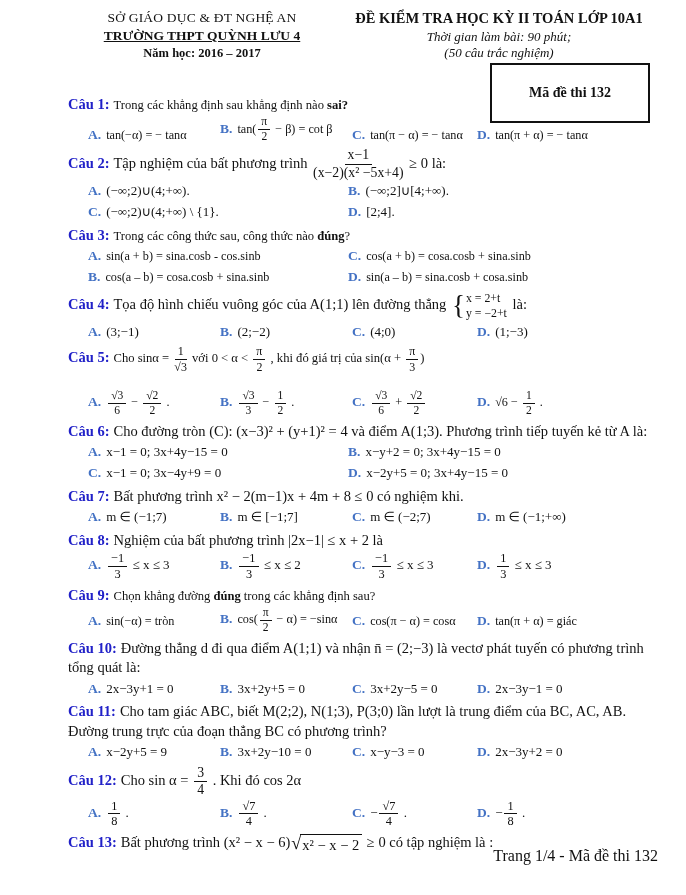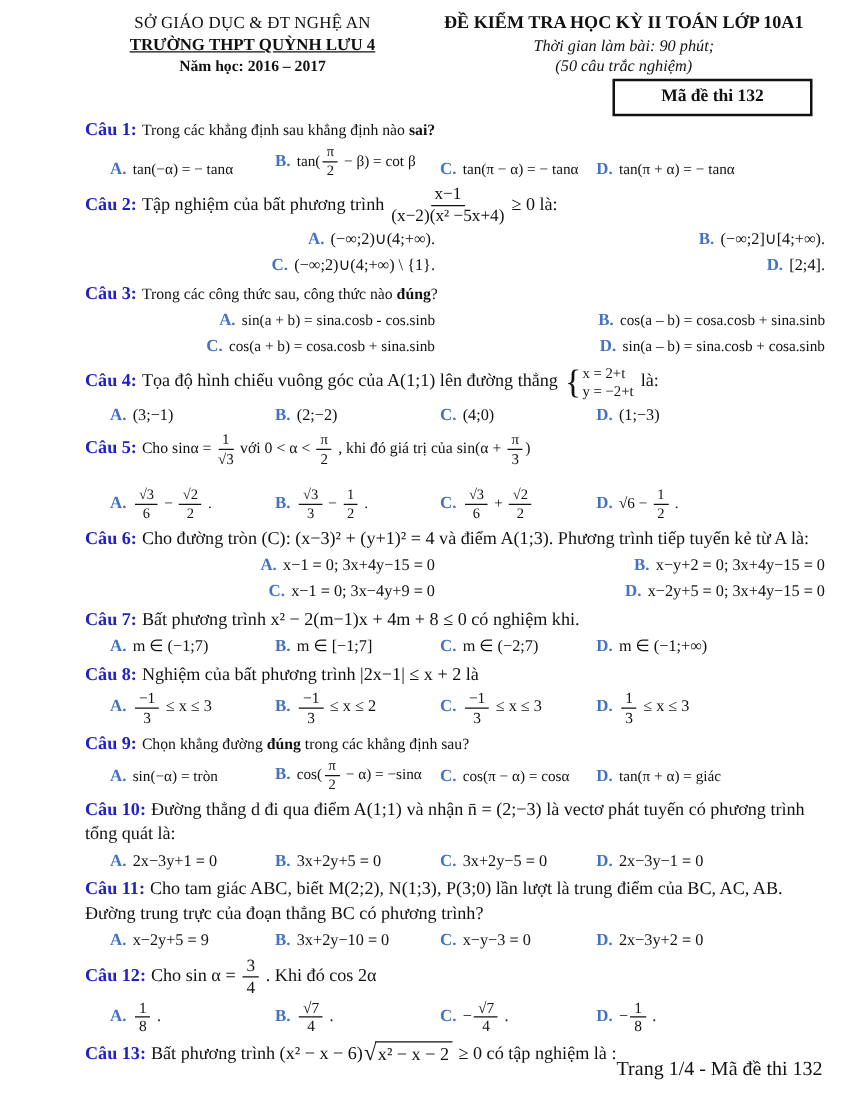--- a/index.html
+++ b/index.html
@@ -15,35 +15,35 @@
   .head-left { width:260px; text-align:center; }
   .head-right { flex:1; text-align:center; }
   .org1 { font-size:13.5px; letter-spacing:.2px; }
   .org2 { font-size:13.5px; font-weight:bold; text-decoration:underline; margin-top:2px; }
   .year { font-size:12.5px; font-weight:bold; margin-top:2px; }
   .title { font-size:14.5px; font-weight:bold; }
   .dur { font-size:13px; font-style:italic; margin-top:2px; }
   .note { font-size:13px; font-style:italic; }
   .code-box {
     position:absolute; top:63px; right:56px; width:160px;
-    border:2px solid #111; padding:5px 4px; text-align:center;
+    border:2px solid #111; padding:20px 4px; text-align:center;
     font-weight:bold; font-size:14px;
   }
 
   
   main { margin:34px 46px 0 48px; }
   .question { margin-bottom:5px; }
   .stem { font-size:14.5px; line-height:1.32; margin-bottom:2px; }
   .question.small .stem .q-text { font-size:12.6px; }
   .q-label { color:#2121c8; font-weight:bold; font-size:14.5px; margin-right:4px; }
   .q-text {}
 
   .opts { padding-left:20px; display:grid; align-items:center; row-gap:3px; margin-top:2px; }
   .opts.row4 { grid-template-columns:132px 132px 125px 1fr; }
-  .opts.grid2 { grid-template-columns:260px 1fr;text-align:right; }
+  .opts.grid2 { grid-template-columns:260px 1fr; }
   .opt { font-size:13px; line-height:1.3; white-space:nowrap; }
   .question.small .opt { font-size:12.2px; }
   .opt-letter { color:#4472c4; font-weight:bold; font-size:13.5px; margin-right:5px; }
   .question.q5 .opt:nth-child(3) { margin-top:14px; }
   .question.q1 .opts, .question.q5 .opts { align-items:end; }
 
   
   .frac { display:inline-flex; flex-direction:column; align-items:center;
           vertical-align:middle; line-height:1.05; margin:0 2px; font-size:.95em; }
   .fn { padding:0 3px 1px; border-bottom:1px solid #111; }
@@ -133,25 +133,25 @@
   <section class="question q3 small">
     <div class="stem">
       <span class="q-label">Câu 3:</span><span class="q-text"><span>Trong các công thức sau, công thức nào </span><b>đúng</b><span>?</span></span>
     </div>
     <div class="opts grid2">
   <div class="opt">
     <span class="opt-letter">A.</span><span class="opt-value"><span>sin(a + b) = sina.cosb - cos.sinb</span></span>
   </div>
 
   <div class="opt">
+    <span class="opt-letter">C.</span><span class="opt-value"><span>cos(a + b) = cosa.cosb + sina.sinb</span></span>
+  </div>
+
+  <div class="opt">
     <span class="opt-letter">B.</span><span class="opt-value"><span>cos(a – b) = cosa.cosb + sina.sinb</span></span>
-  </div>
-
-  <div class="opt">
-    <span class="opt-letter">C.</span><span class="opt-value"><span>cos(a + b) = cosa.cosb + sina.sinb</span></span>
   </div>
 
   <div class="opt">
     <span class="opt-letter">D.</span><span class="opt-value"><span>sin(a – b) = sina.cosb + cosa.sinb</span></span>
   </div>
 </div>
   </section>
 
   <section class="question q4">
     <div class="stem">

